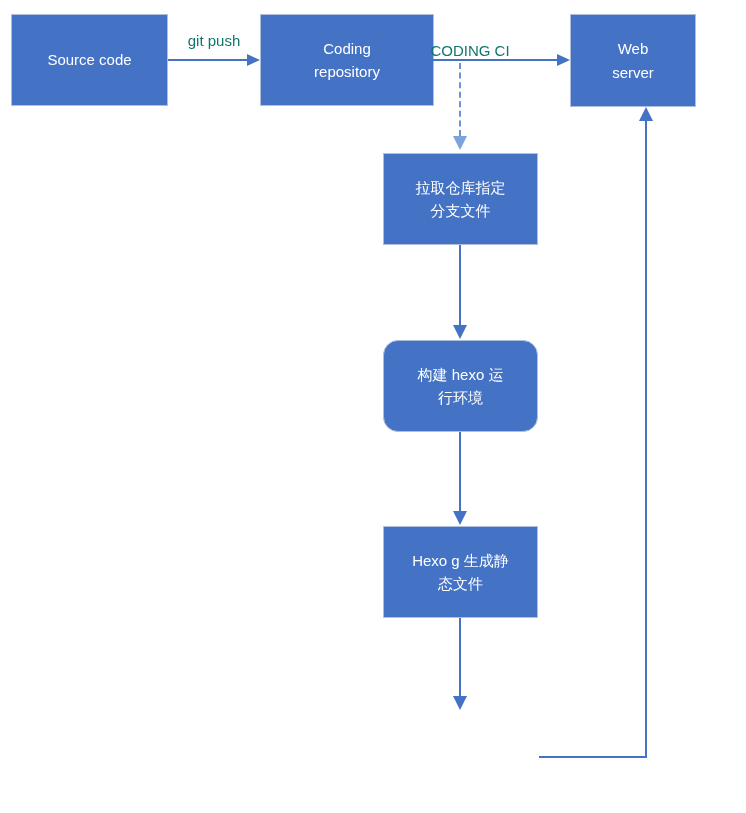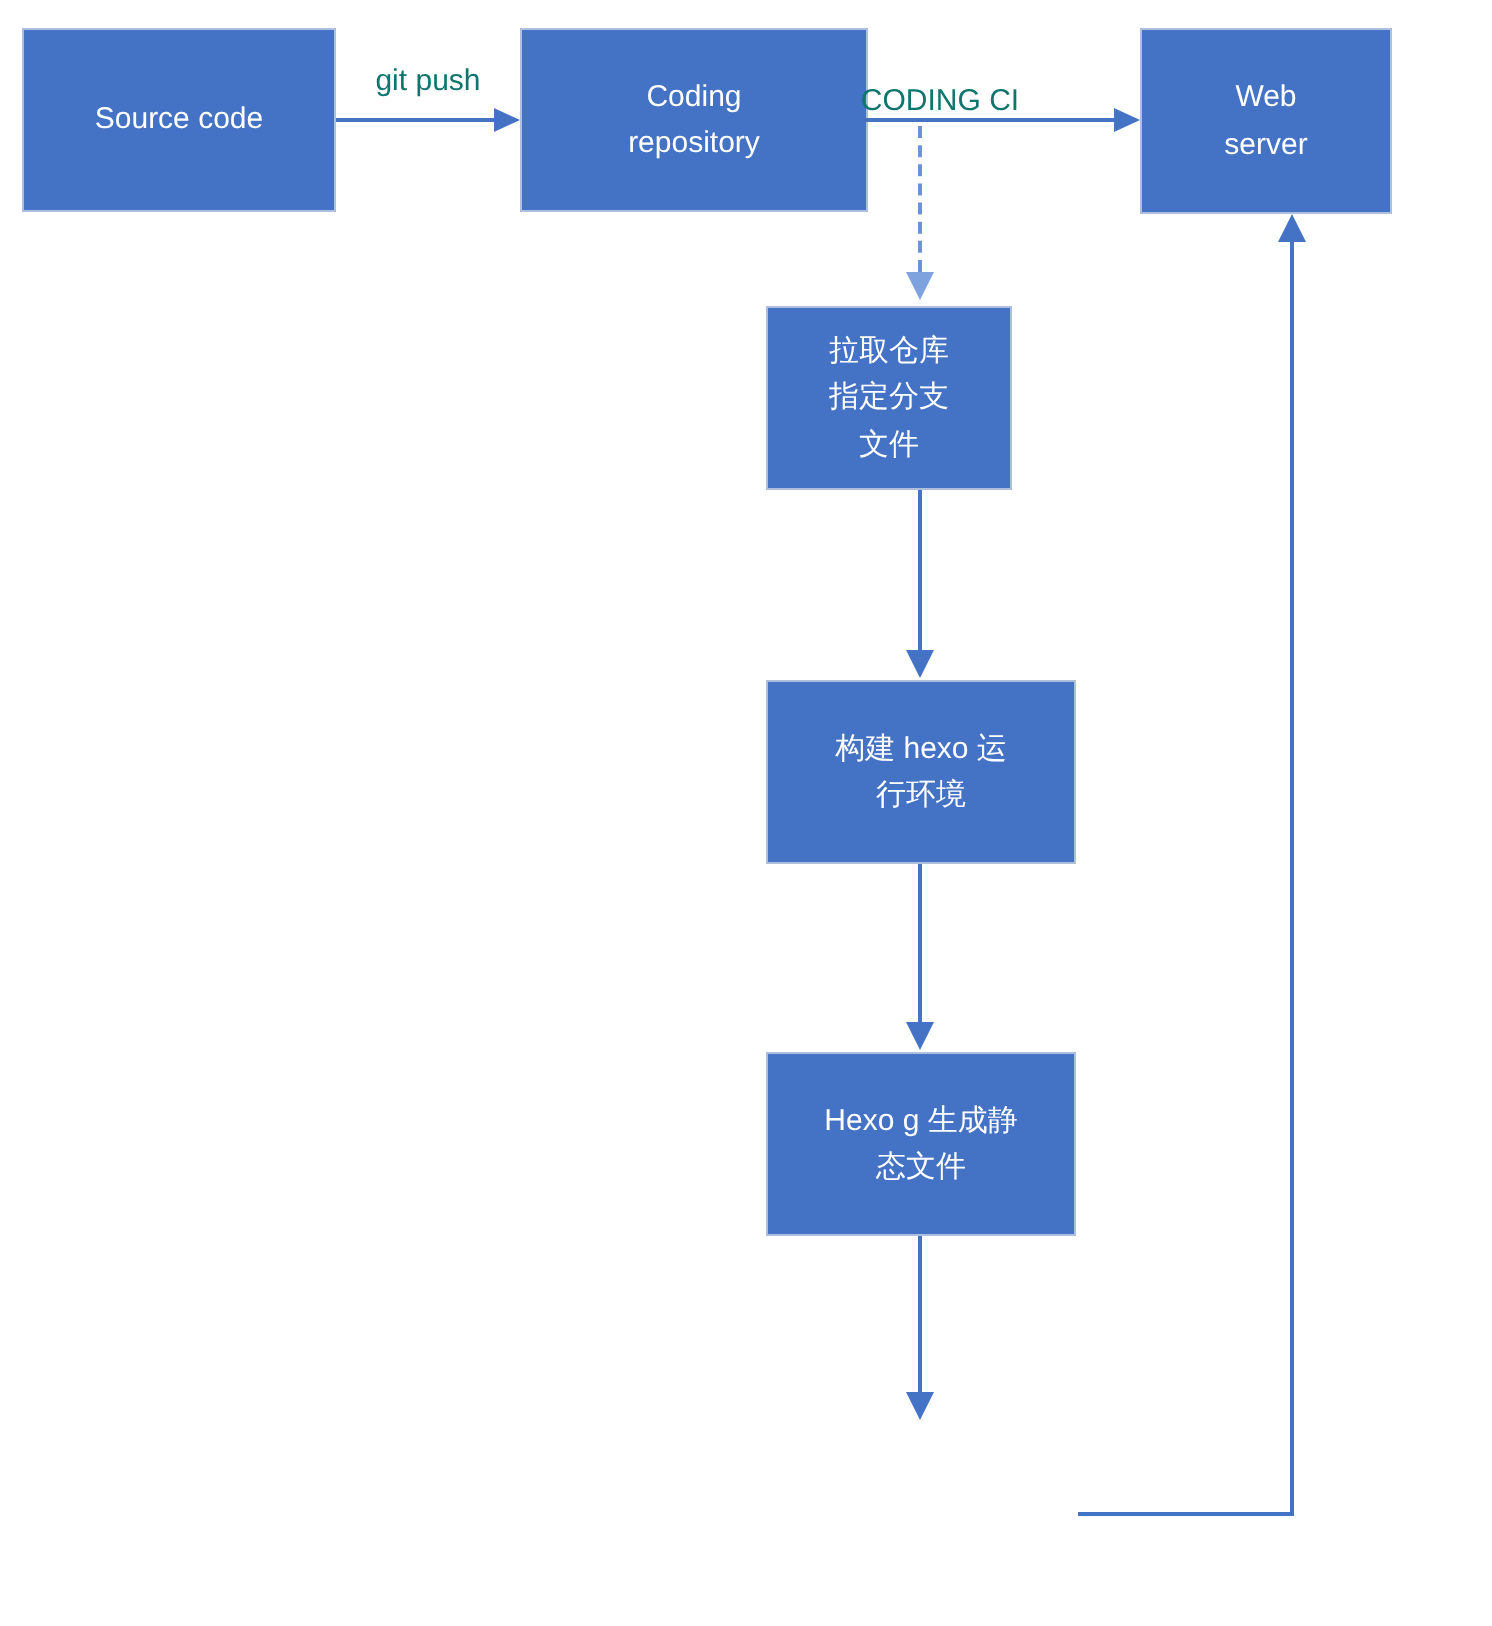--- a/index.html
+++ b/index.html
@@ -74,22 +74,22 @@
   .ah-up {
     border-left: 7px solid transparent;
     border-right: 7px solid transparent;
     border-bottom: 14px solid #4472C4;
   }
 
   
   #n-source   { left: 11px;  top: 14px;  width: 157px; height: 92px; }
   #n-repo     { left: 260px; top: 14px;  width: 174px; height: 92px; }
   #n-web      { left: 570px; top: 14px;  width: 126px; height: 93px; }
-  #n-pull     { left: 383px; top: 153px; width: 123px; height: 92px; }
-  #n-build    { left: 383px; top: 340px; width: 155px; height: 92px; }
+  #n-pull     { left: 383px; top: 153px; width: 155px; height: 92px; }
+  #n-build    { left: 383px; top: 340px; width: 155px; height: 92px; border-radius: 15px; }
   #n-generate { left: 383px; top: 526px; width: 155px; height: 92px; }
   #n-scp      { left: 383px; top: 711px; width: 155px; height: 93px; }
 </style>
 </head>
 <body>
 
 <div class="canvas">
 
   <div class="node" id="n-source">Source code</div>
   <div class="node" id="n-repo">Coding repository</div>

